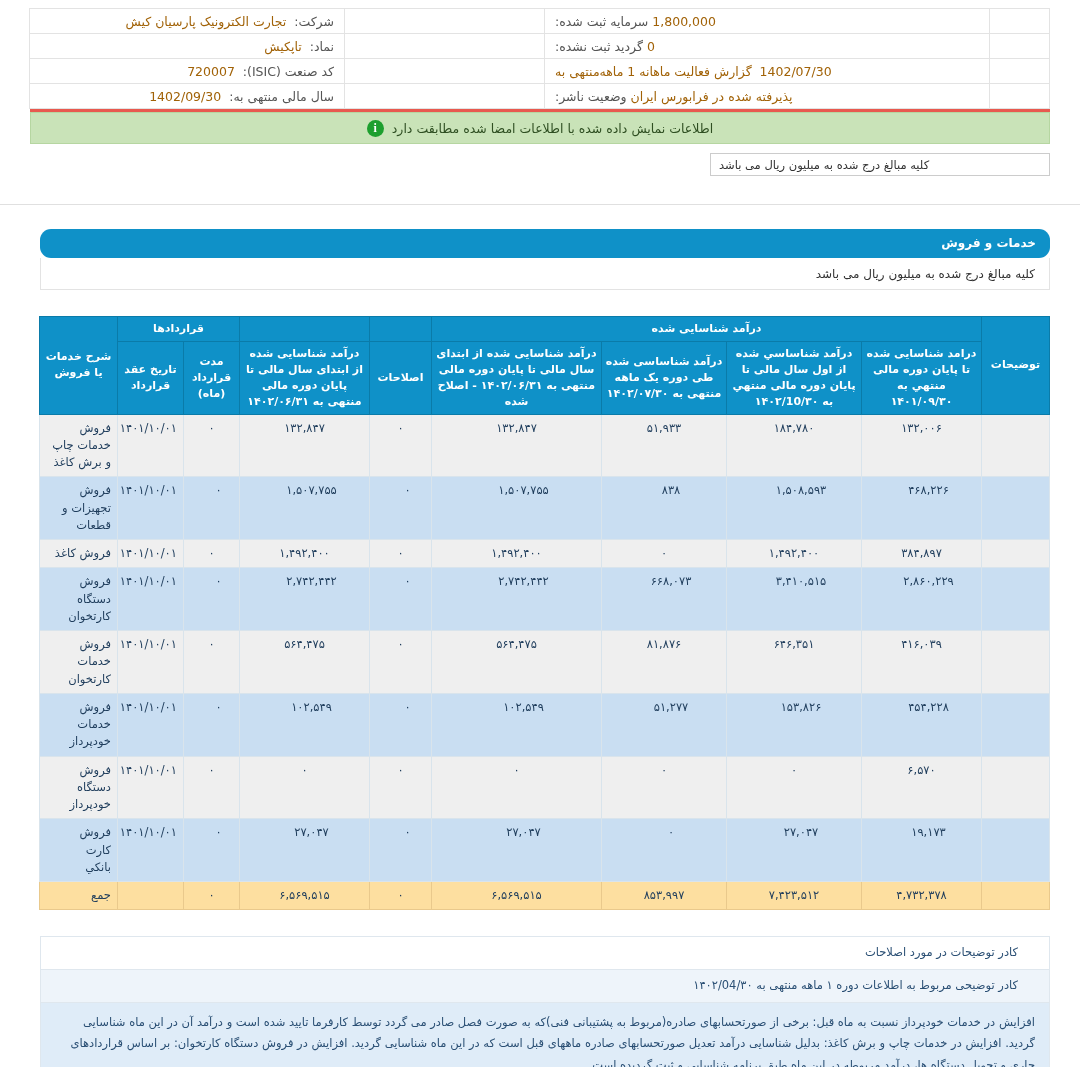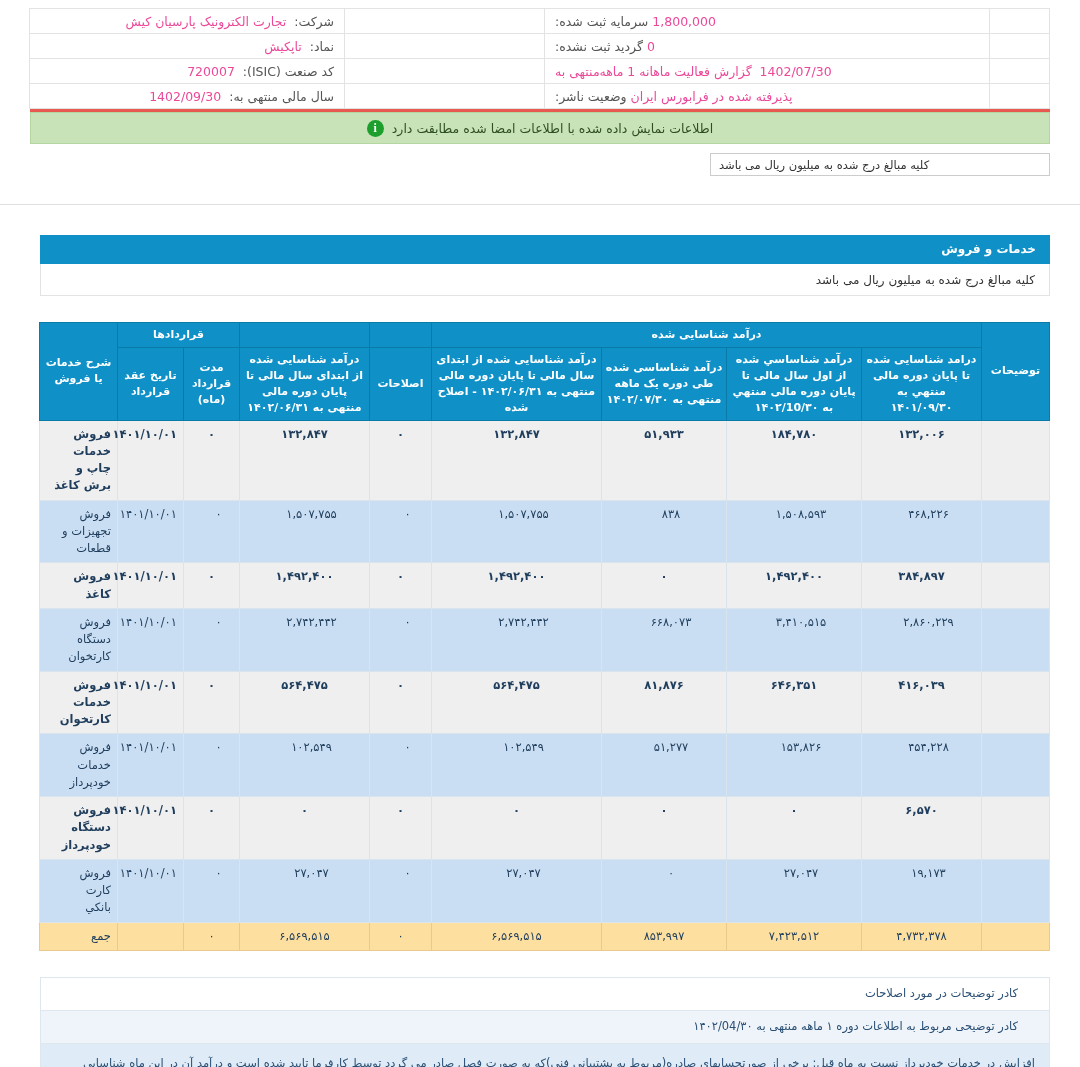--- a/index.html
+++ b/index.html
@@ -26,21 +26,21 @@
   table.ident td {
     border: 1px solid #e3e3e3;
     height: 25px;
     padding: 2px 10px;
     vertical-align: middle;
     white-space: nowrap;
     overflow: hidden;
   }
   td.lbl-cell { text-align: left; }
   .ident-label { color: #555; margin-top: 32px; }
-  .ident-value { color: #ec4899; margin-right: 4px; }
+  .ident-value { color: #a16207; margin-right: 4px; }
   td.blank-cell { border: 1px solid #e3e3e3; }
 
   
   .red-rule {
     margin: 0 30px;
     height: 3px;
     background: #e8594f;
     width: 1020px;
   }
   .alert-green {
@@ -86,30 +86,31 @@
   .divider-line {
     margin-top: 28px;
     width: 1080px;
     height: 1px;
     background: #e0e0e0;
   }
 
   
   .section-wrap { padding: 0 30px; }
   .section-head {
-    margin-top: 30px;
+    margin-top: 24px;
     width: 1010px;
     background: #0f91c8;
     color: #ffffff;
     font-size: 12px;
     font-weight: bold;
     height: 29px;
     line-height: 29px;
     padding: 0 14px;
     text-align: right;
+    border-radius: 11px;
   }
   .section-sub {
     width: 1010px;
     border: 1px solid #e3e3e3;
     border-top: none;
     height: 32px;
     line-height: 32px;
     padding: 0 14px;
     font-size: 12px;
     color: #333;
@@ -135,21 +136,21 @@
     vertical-align: middle;
     text-align: center;
   }
   table.data td {
     border: 1px solid #d9e4ec;
     padding: 5px 6px;
     vertical-align: top;
     line-height: 1.5;
     color: #1f3d5c;
   }
-  table.data tbody tr.odd td { background: #efefef; font-weight: bold; }
+  table.data tbody tr.odd td { background: #efefef; }
   table.data tbody tr.even td { background: #c9def2; padding-left: 20px; }
   table.data tbody tr.total td {
     background: #fddfa0;
     border-color: #e9c98c;
     vertical-align: middle;
   }
   td.num { text-align: center; font-size: 11.5px; }
   td.desc { text-align: right; font-size: 11.5px; }
   td.notes { background: inherit; }
 

